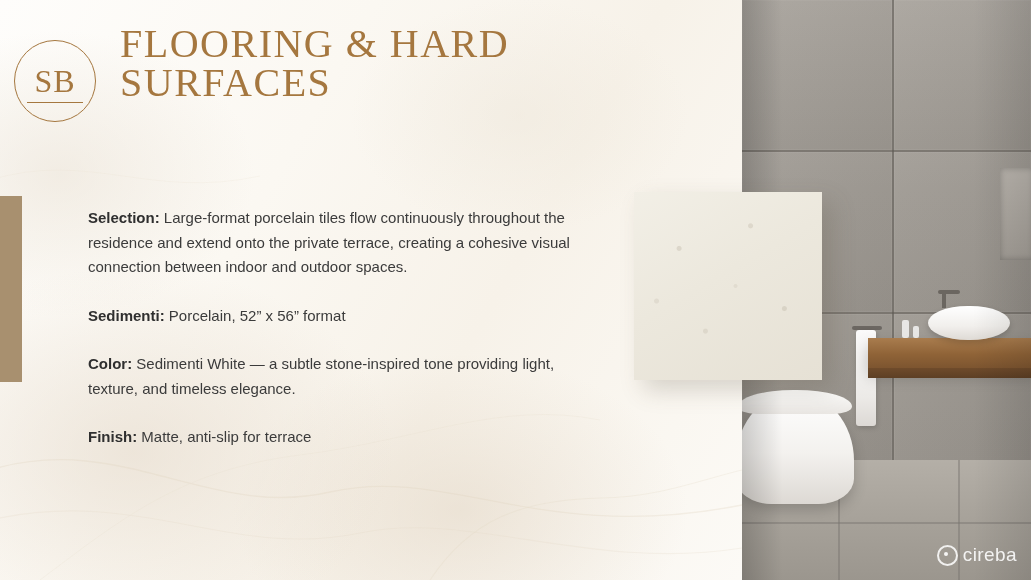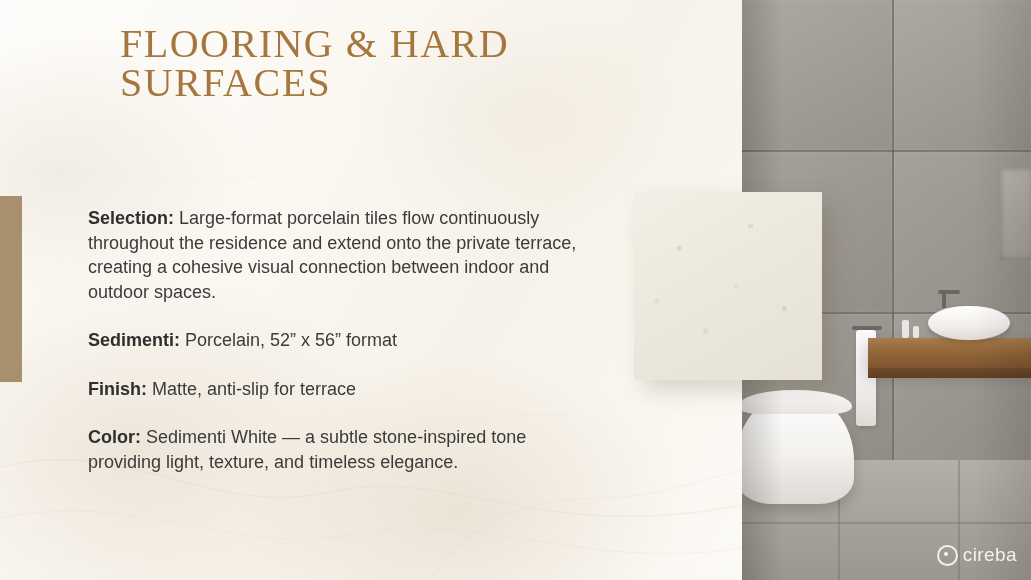--- a/index.html
+++ b/index.html
@@ -225,21 +225,21 @@
     color: #a5773f;
     font-weight: 400;
   }
 
   
   .body-wrap {
     position: absolute;
     left: 88px; top: 206px;
     width: 510px;
     color: #3b3b3b;
-    font-size: 18px;
+    font-size: 15px;
     line-height: 24.5px;
   }
   .para { margin: 0 0 24px 0; }
   .para:last-child { margin-bottom: 0; }
   .lbl {
     font-weight: bold;
     color: #2f2f2f;
   }
 
   
@@ -322,31 +322,36 @@
     <div class="shadow-strip"></div>
 
     <div class="cireba">
       <span class="cireba-mark"></span>
       <span>cireba</span>
     </div>
   </div>
 
   <div class="swatch"></div>
 
+  <div class="logo">
+    <div class="logo-circle"></div>
+    <div class="logo-text">SB</div>
+    <div class="logo-rule"></div>
+  </div>
 
   <div class="title">FLOORING &amp; HARD SURFACES</div>
 
   <div class="body-wrap">
     <p class="para">
       <span class="lbl">Selection:</span><span> Large-format porcelain tiles flow continuously throughout the residence and extend onto the private terrace, creating a cohesive visual connection between indoor and outdoor spaces.</span>
     </p>
     <p class="para">
       <span class="lbl">Sedimenti:</span><span> Porcelain, 52” x 56” format</span>
     </p>
     <p class="para">
+      <span class="lbl">Color:</span><span> Sedimenti White — a subtle stone-inspired tone providing light, texture, and timeless elegance.</span>
+    </p>
+    <p class="para">
       <span class="lbl">Finish:</span><span> Matte, anti-slip for terrace</span>
     </p>
-    <p class="para">
-      <span class="lbl">Color:</span><span> Sedimenti White — a subtle stone-inspired tone providing light, texture, and timeless elegance.</span>
-    </p>
   </div>
 
 </div>
 
 </body></html>

